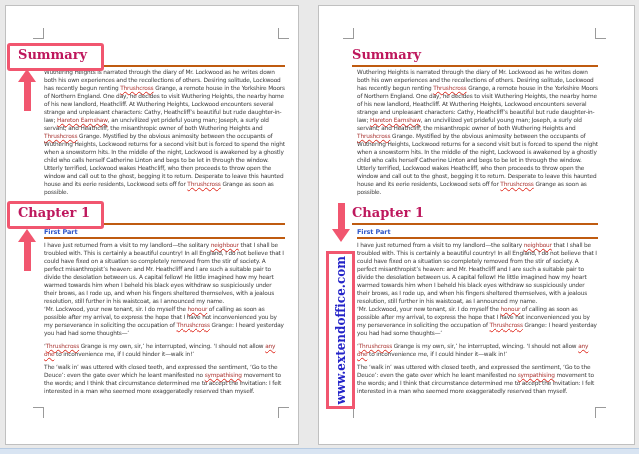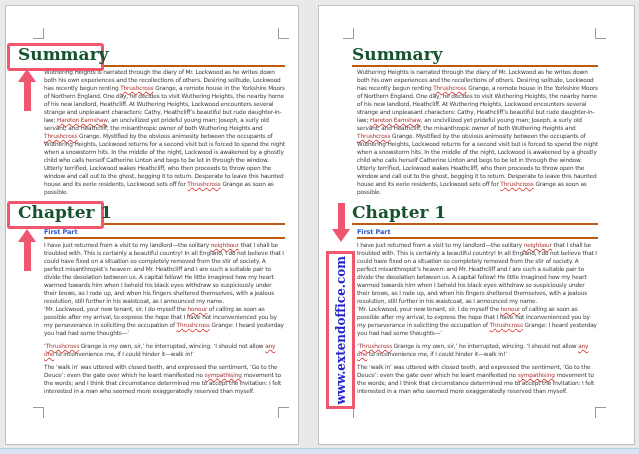--- a/index.html
+++ b/index.html
@@ -10,21 +10,21 @@
   .page {
     position:absolute; top:5px; height:440px; background:#ffffff;
     border:1px solid #c0c0c0; box-sizing:border-box;
   }
   #page-left  { left:5px;   width:294px; }
   #page-right { left:318px; width:317px; }
 
   
   .h-doc {
     position:absolute; z-index:3; font-family:"DejaVu Serif", serif;
-    font-weight:bold; font-size:17px; color:#14532d; white-space:nowrap; line-height:15px;
+    font-weight:bold; font-size:13px; color:#be185d; white-space:nowrap; line-height:15px;
   }
   .rule { position:absolute; height:2px; background:#bf5b10; z-index:1; }
   .subhead {
     position:absolute; left:38px; font-size:6.5px; font-weight:bold;
     color:#2e57c9; letter-spacing:-0.1px; z-index:1;
   }
 
   
   .bodytext {
     position:absolute; left:38px; width:241px; font-size:5.8px;

